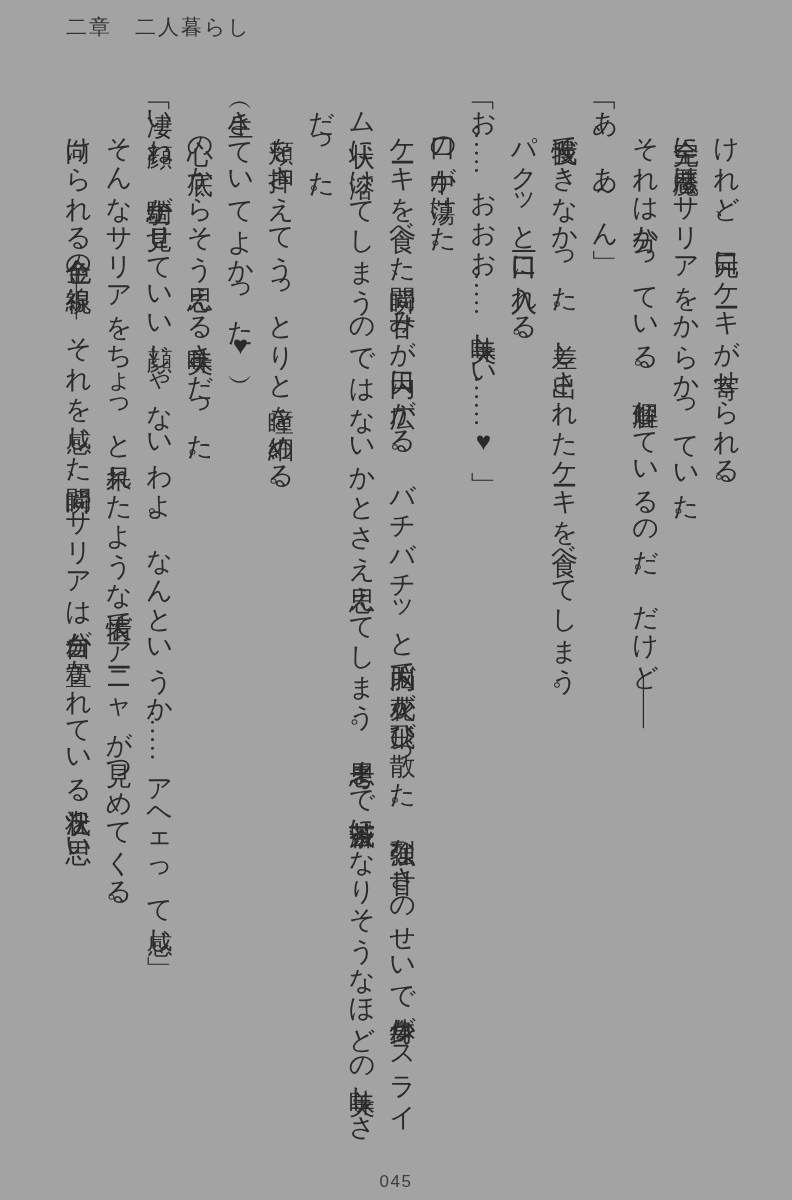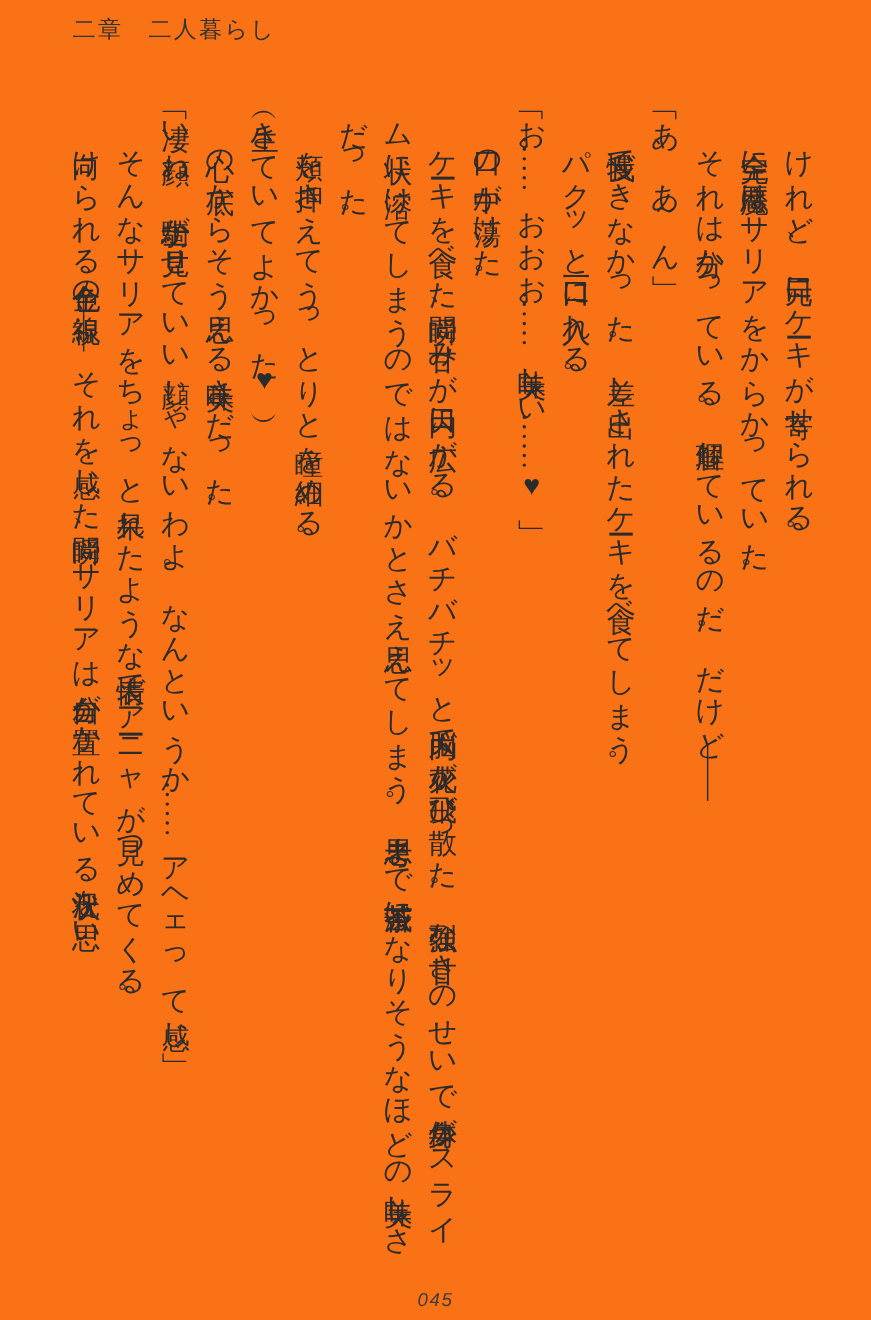--- a/index.html
+++ b/index.html
@@ -4,21 +4,21 @@
 <style>
   html, body {
     margin: 0;
     padding: 0;
     background: #fbfbf9;
   }
   .page {
     position: relative;
     width: 792px;
     height: 1200px;
-    background: #f97316;
+    background: #a3a3a3;
     overflow: hidden;
     font-family: "Liberation Serif", "DejaVu Serif", serif;
   }
   .chapter-header {
     position: absolute;
     top: 13px;
     left: 66px;
     font-size: 21px;
     letter-spacing: 2px;
     color: #333333;
@@ -46,21 +46,20 @@
   .page-number {
     position: absolute;
     bottom: 8px;
     left: 0;
     right: 0;
     text-align: center;
     font-family: "Liberation Sans", "DejaVu Sans", sans-serif;
     font-size: 17px;
     letter-spacing: 1.5px;
     color: #3c3c3c;
-    font-style: italic;
   }
 </style>
 </head>
 <body>
 
 <div class="page">
 
   <div class="chapter-header">二章　二人暮らし</div>
 
   <div class="body-text">

